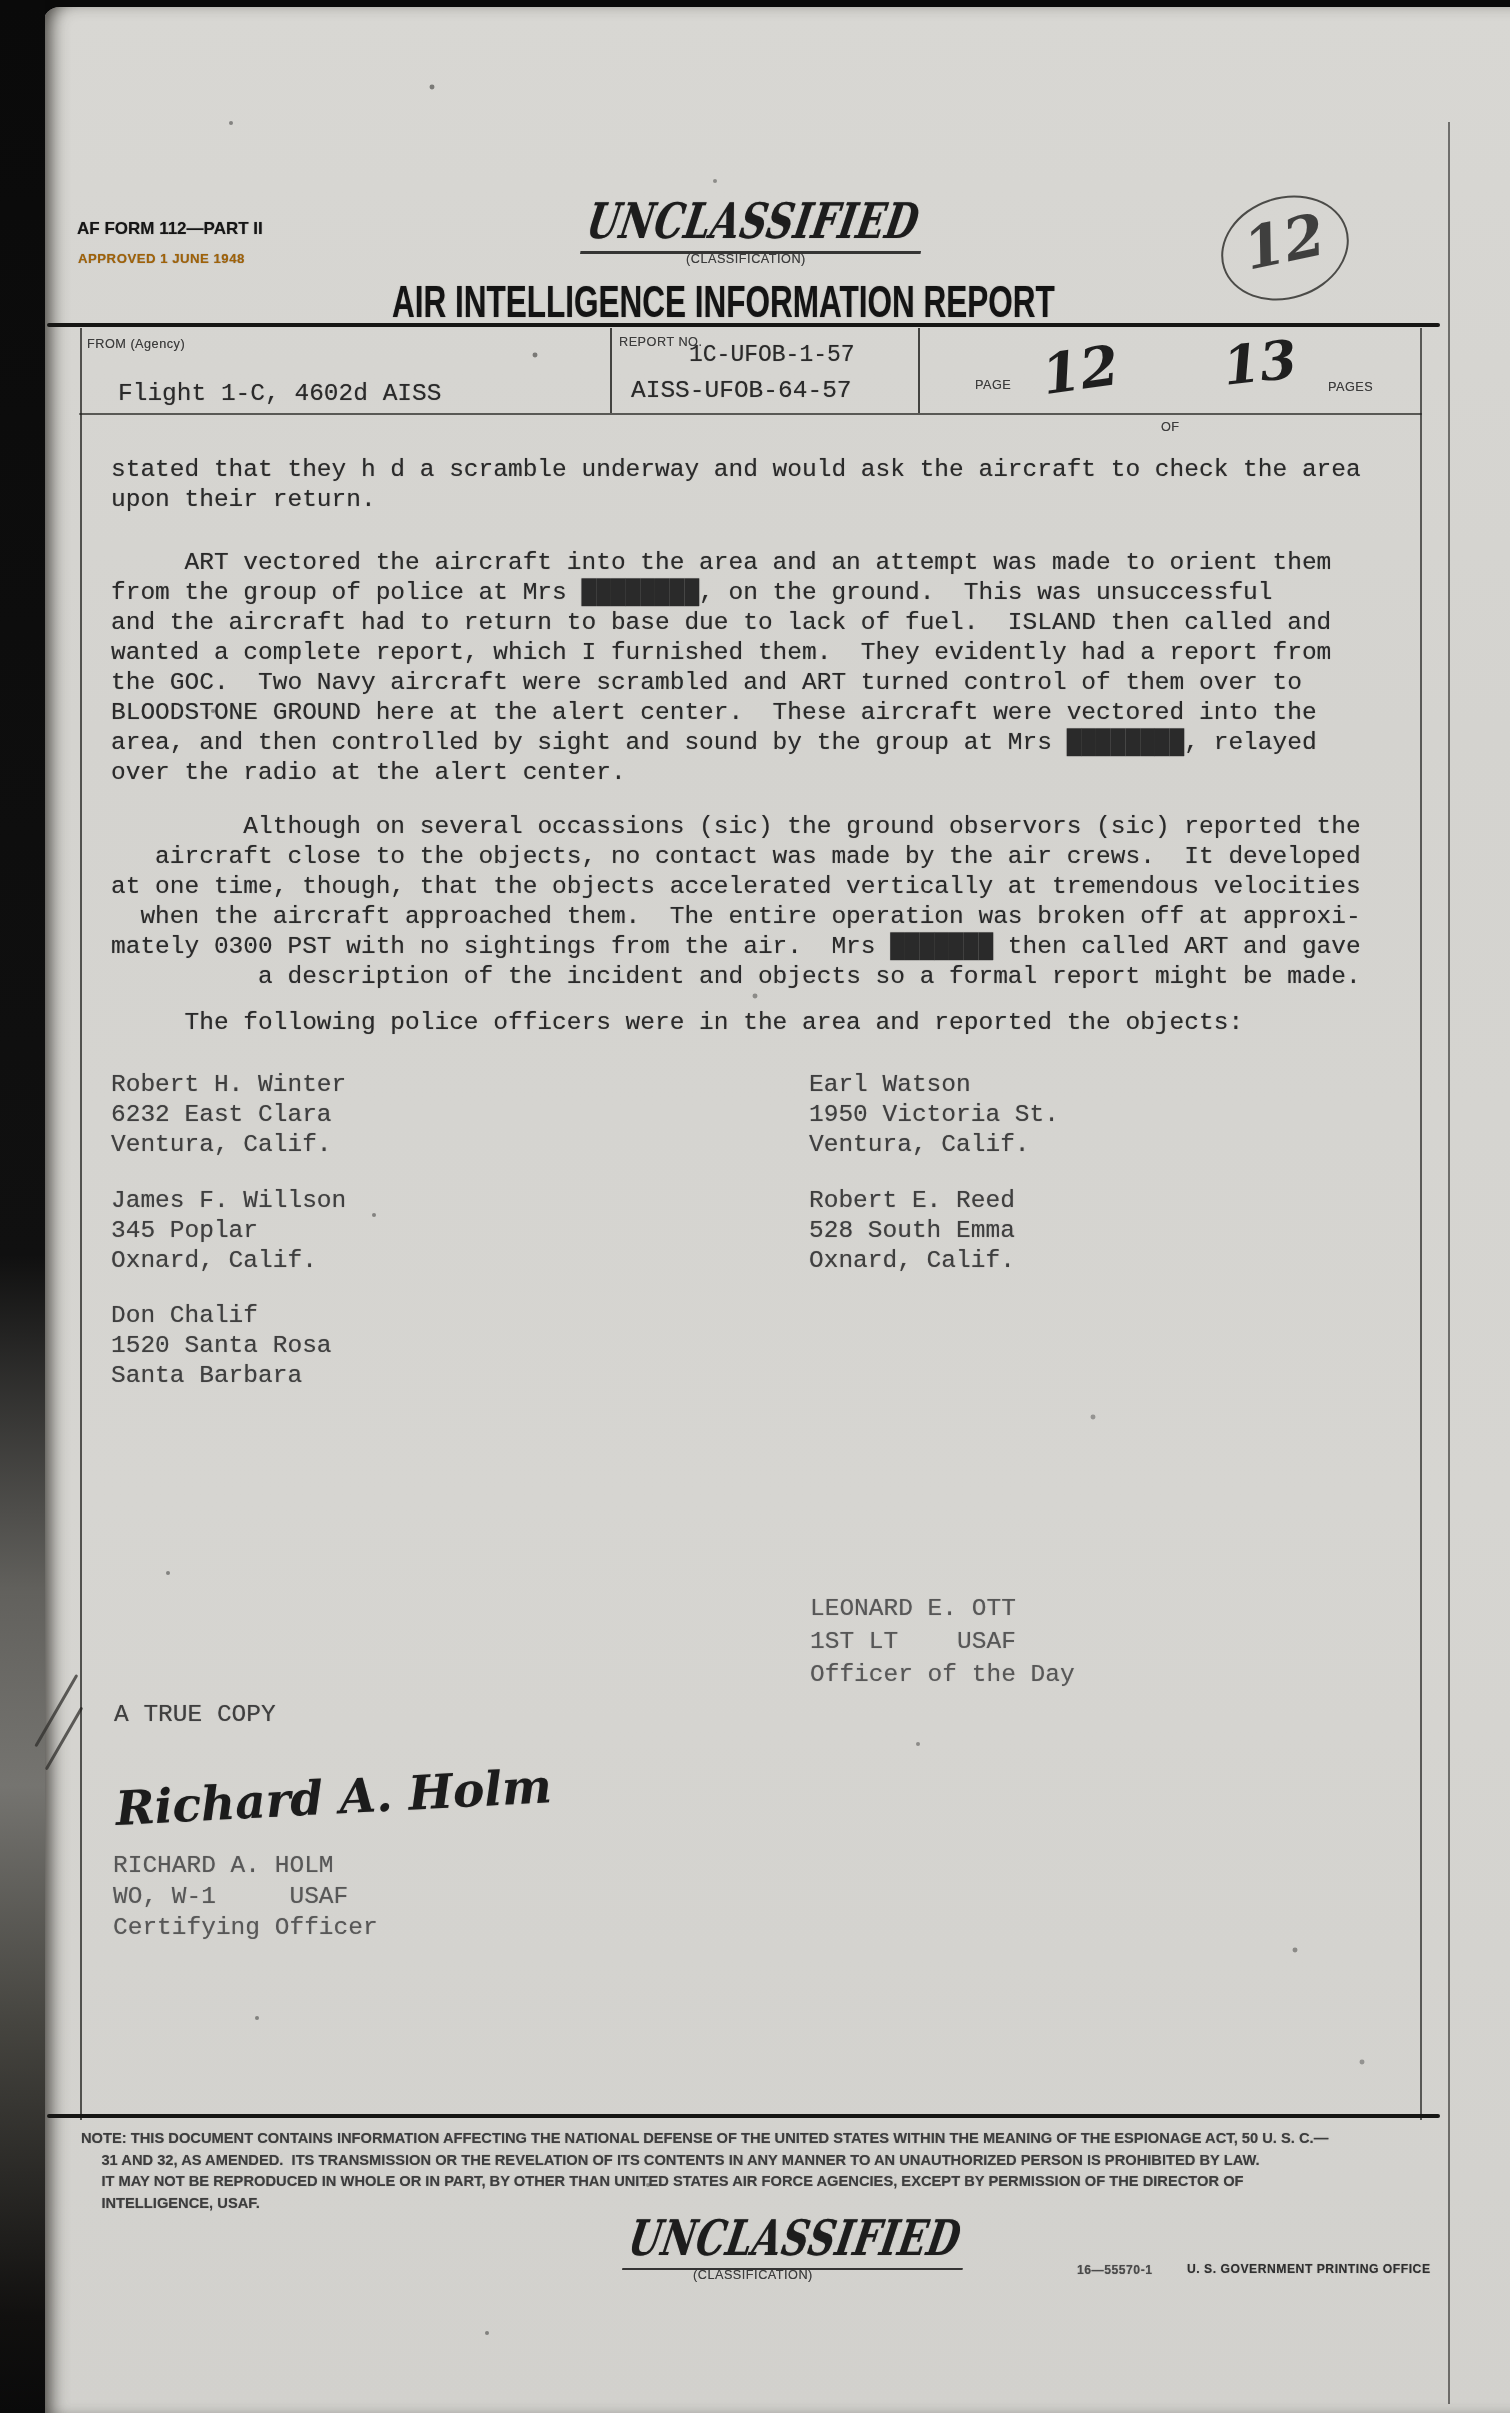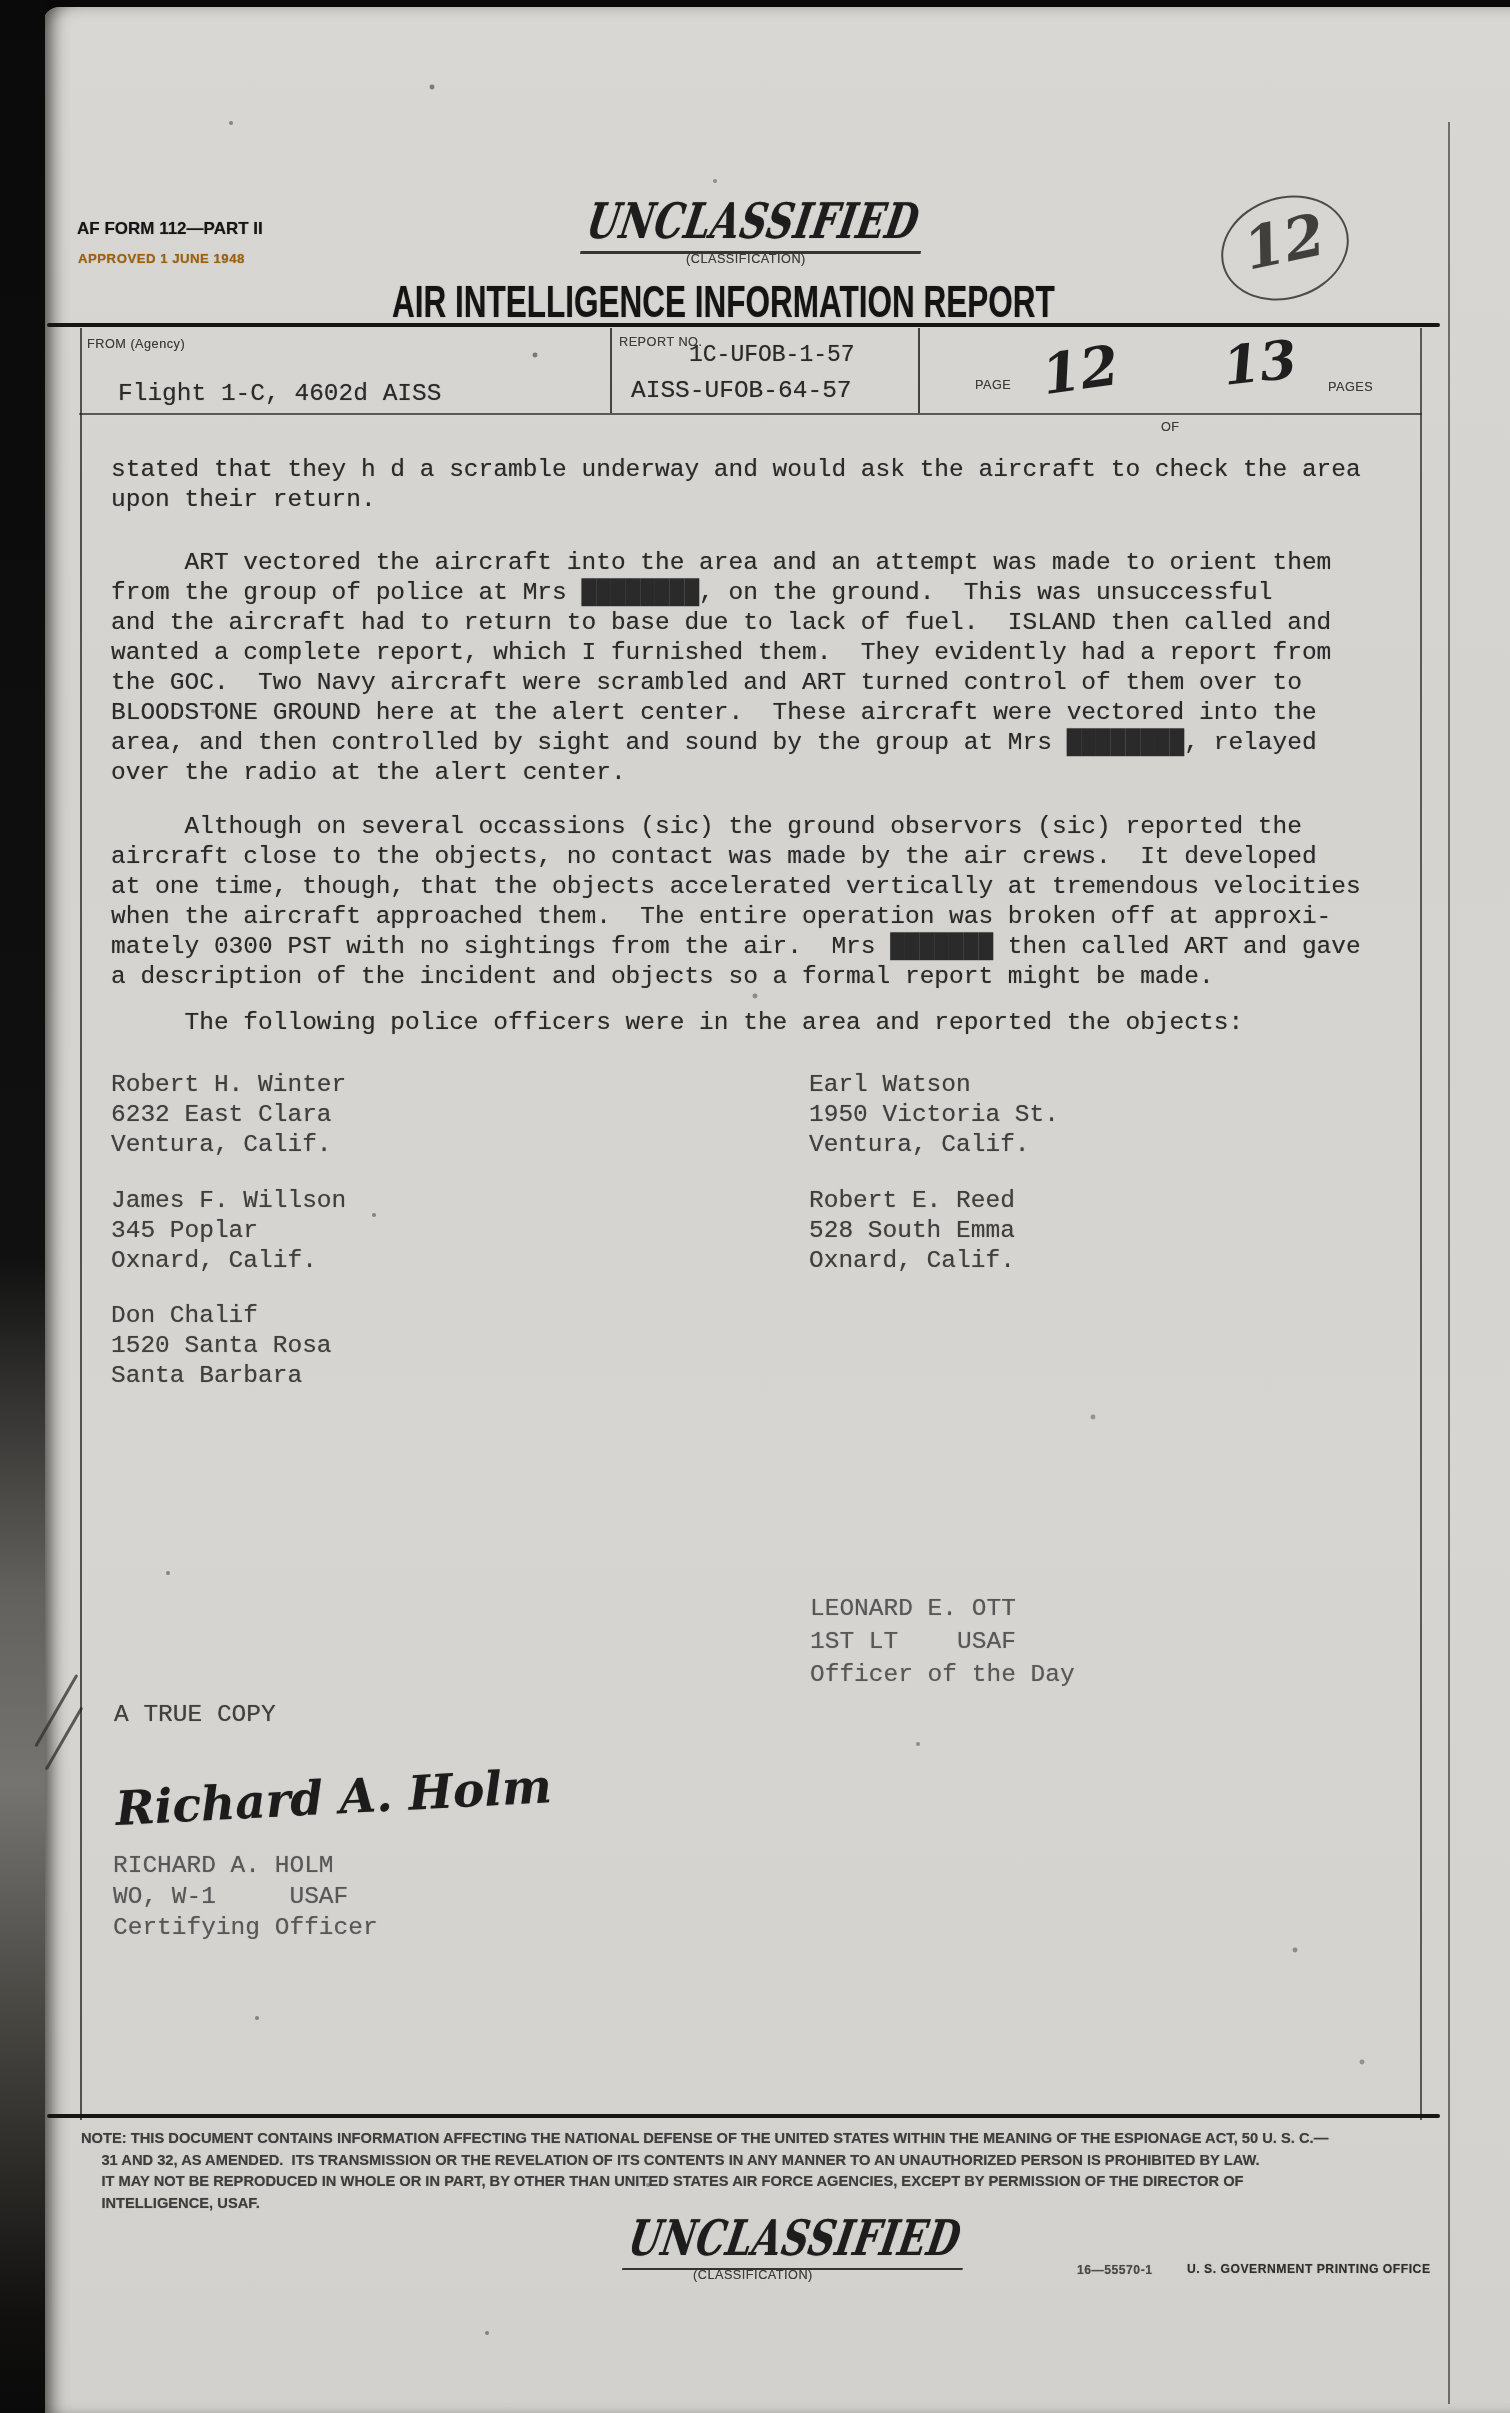--- a/index.html
+++ b/index.html
@@ -95,21 +95,21 @@
   <div class="abs mono" style="left:111px;top:455px;">stated that they h d a scramble underway and would ask the aircraft to check the area
 upon their return.</div>
   <div class="abs mono" style="left:111px;top:548px;">     ART vectored the aircraft into the area and an attempt was made to orient them
 from the group of police at Mrs ████████, on the ground.  This was unsuccessful
 and the aircraft had to return to base due to lack of fuel.  ISLAND then called and
 wanted a complete report, which I furnished them.  They evidently had a report from
 the GOC.  Two Navy aircraft were scrambled and ART turned control of them over to
 BLOODSTONE GROUND here at the alert center.  These aircraft were vectored into the
 area, and then controlled by sight and sound by the group at Mrs ████████, relayed
 over the radio at the alert center.</div>
-  <div class="abs mono" style="left:111px;top:812px;">     Although on several occassions (sic) the ground observors (sic) reported the
+  <div class="abs mono" style="left:111px;top:812px;text-align:right;">     Although on several occassions (sic) the ground observors (sic) reported the
 aircraft close to the objects, no contact was made by the air crews.  It developed
 at one time, though, that the objects accelerated vertically at tremendous velocities
 when the aircraft approached them.  The entire operation was broken off at approxi-
 mately 0300 PST with no sightings from the air.  Mrs ███████ then called ART and gave
 a description of the incident and objects so a formal report might be made.</div>
   <div class="abs mono" style="left:111px;top:1008px;">     The following police officers were in the area and reported the objects:</div>
 
   <div class="abs mono mid" style="left:111px;top:1070px;">Robert H. Winter
 6232 East Clara
 Ventura, Calif.</div>

